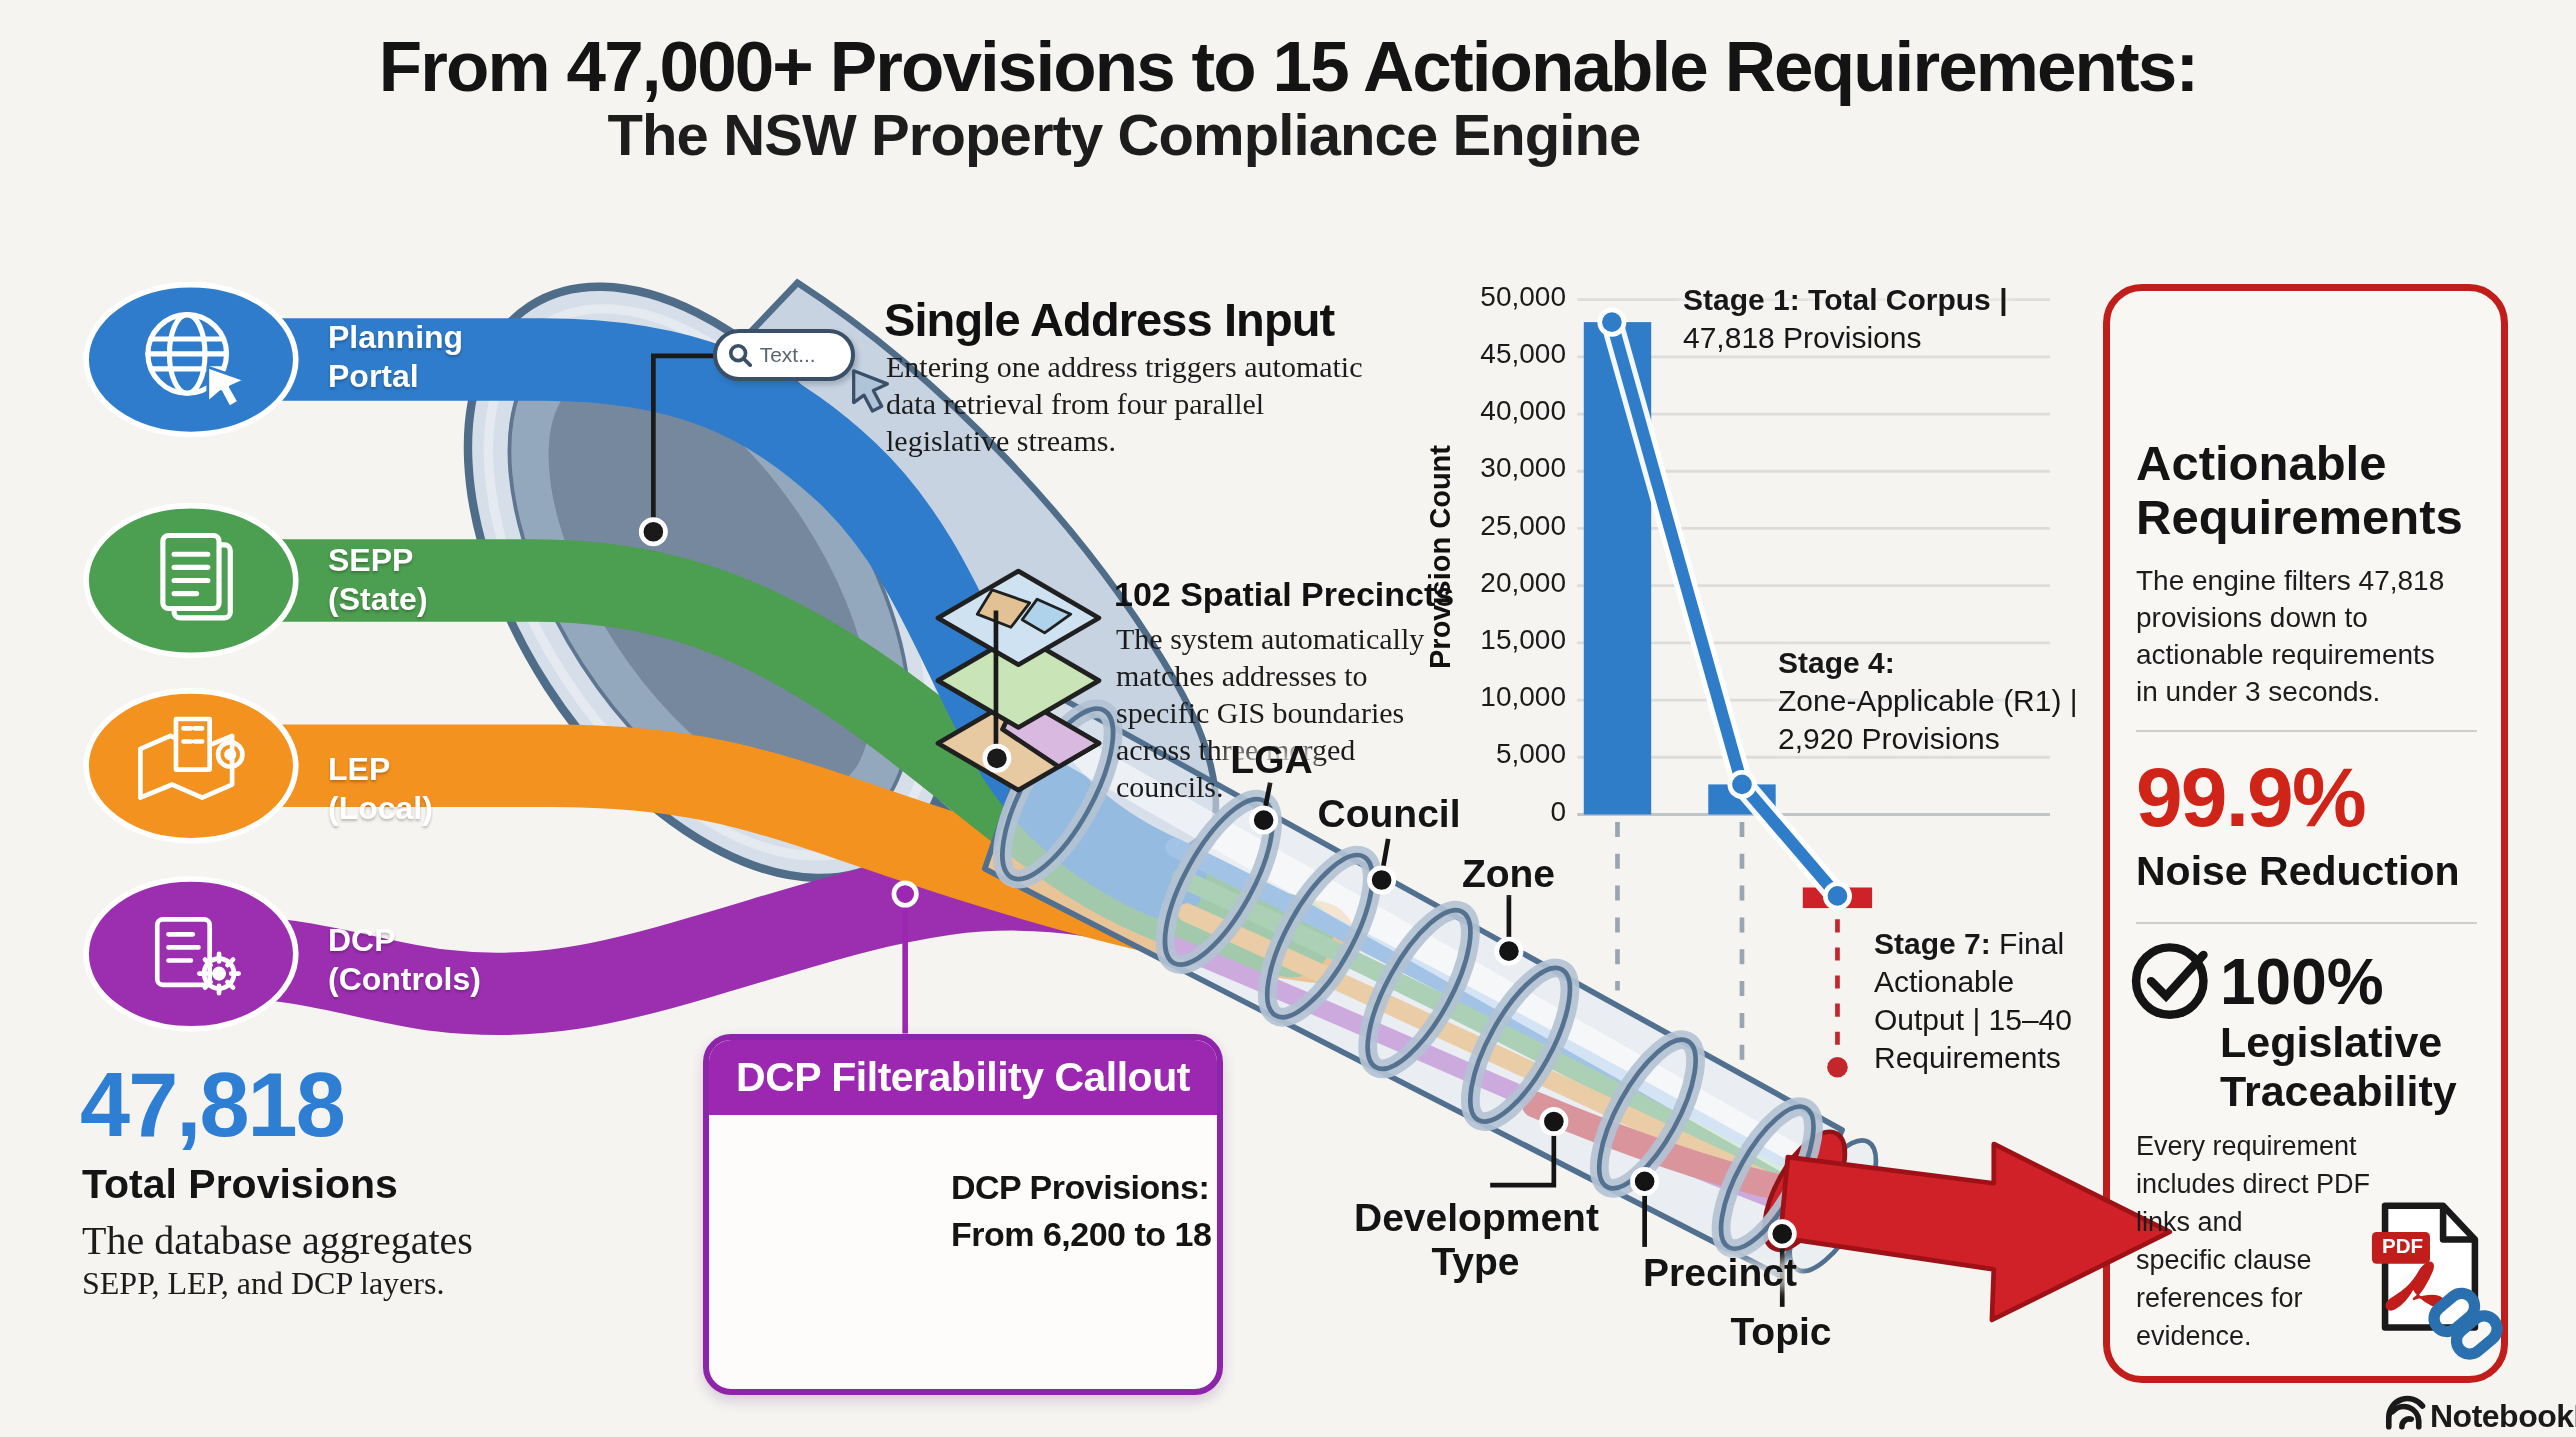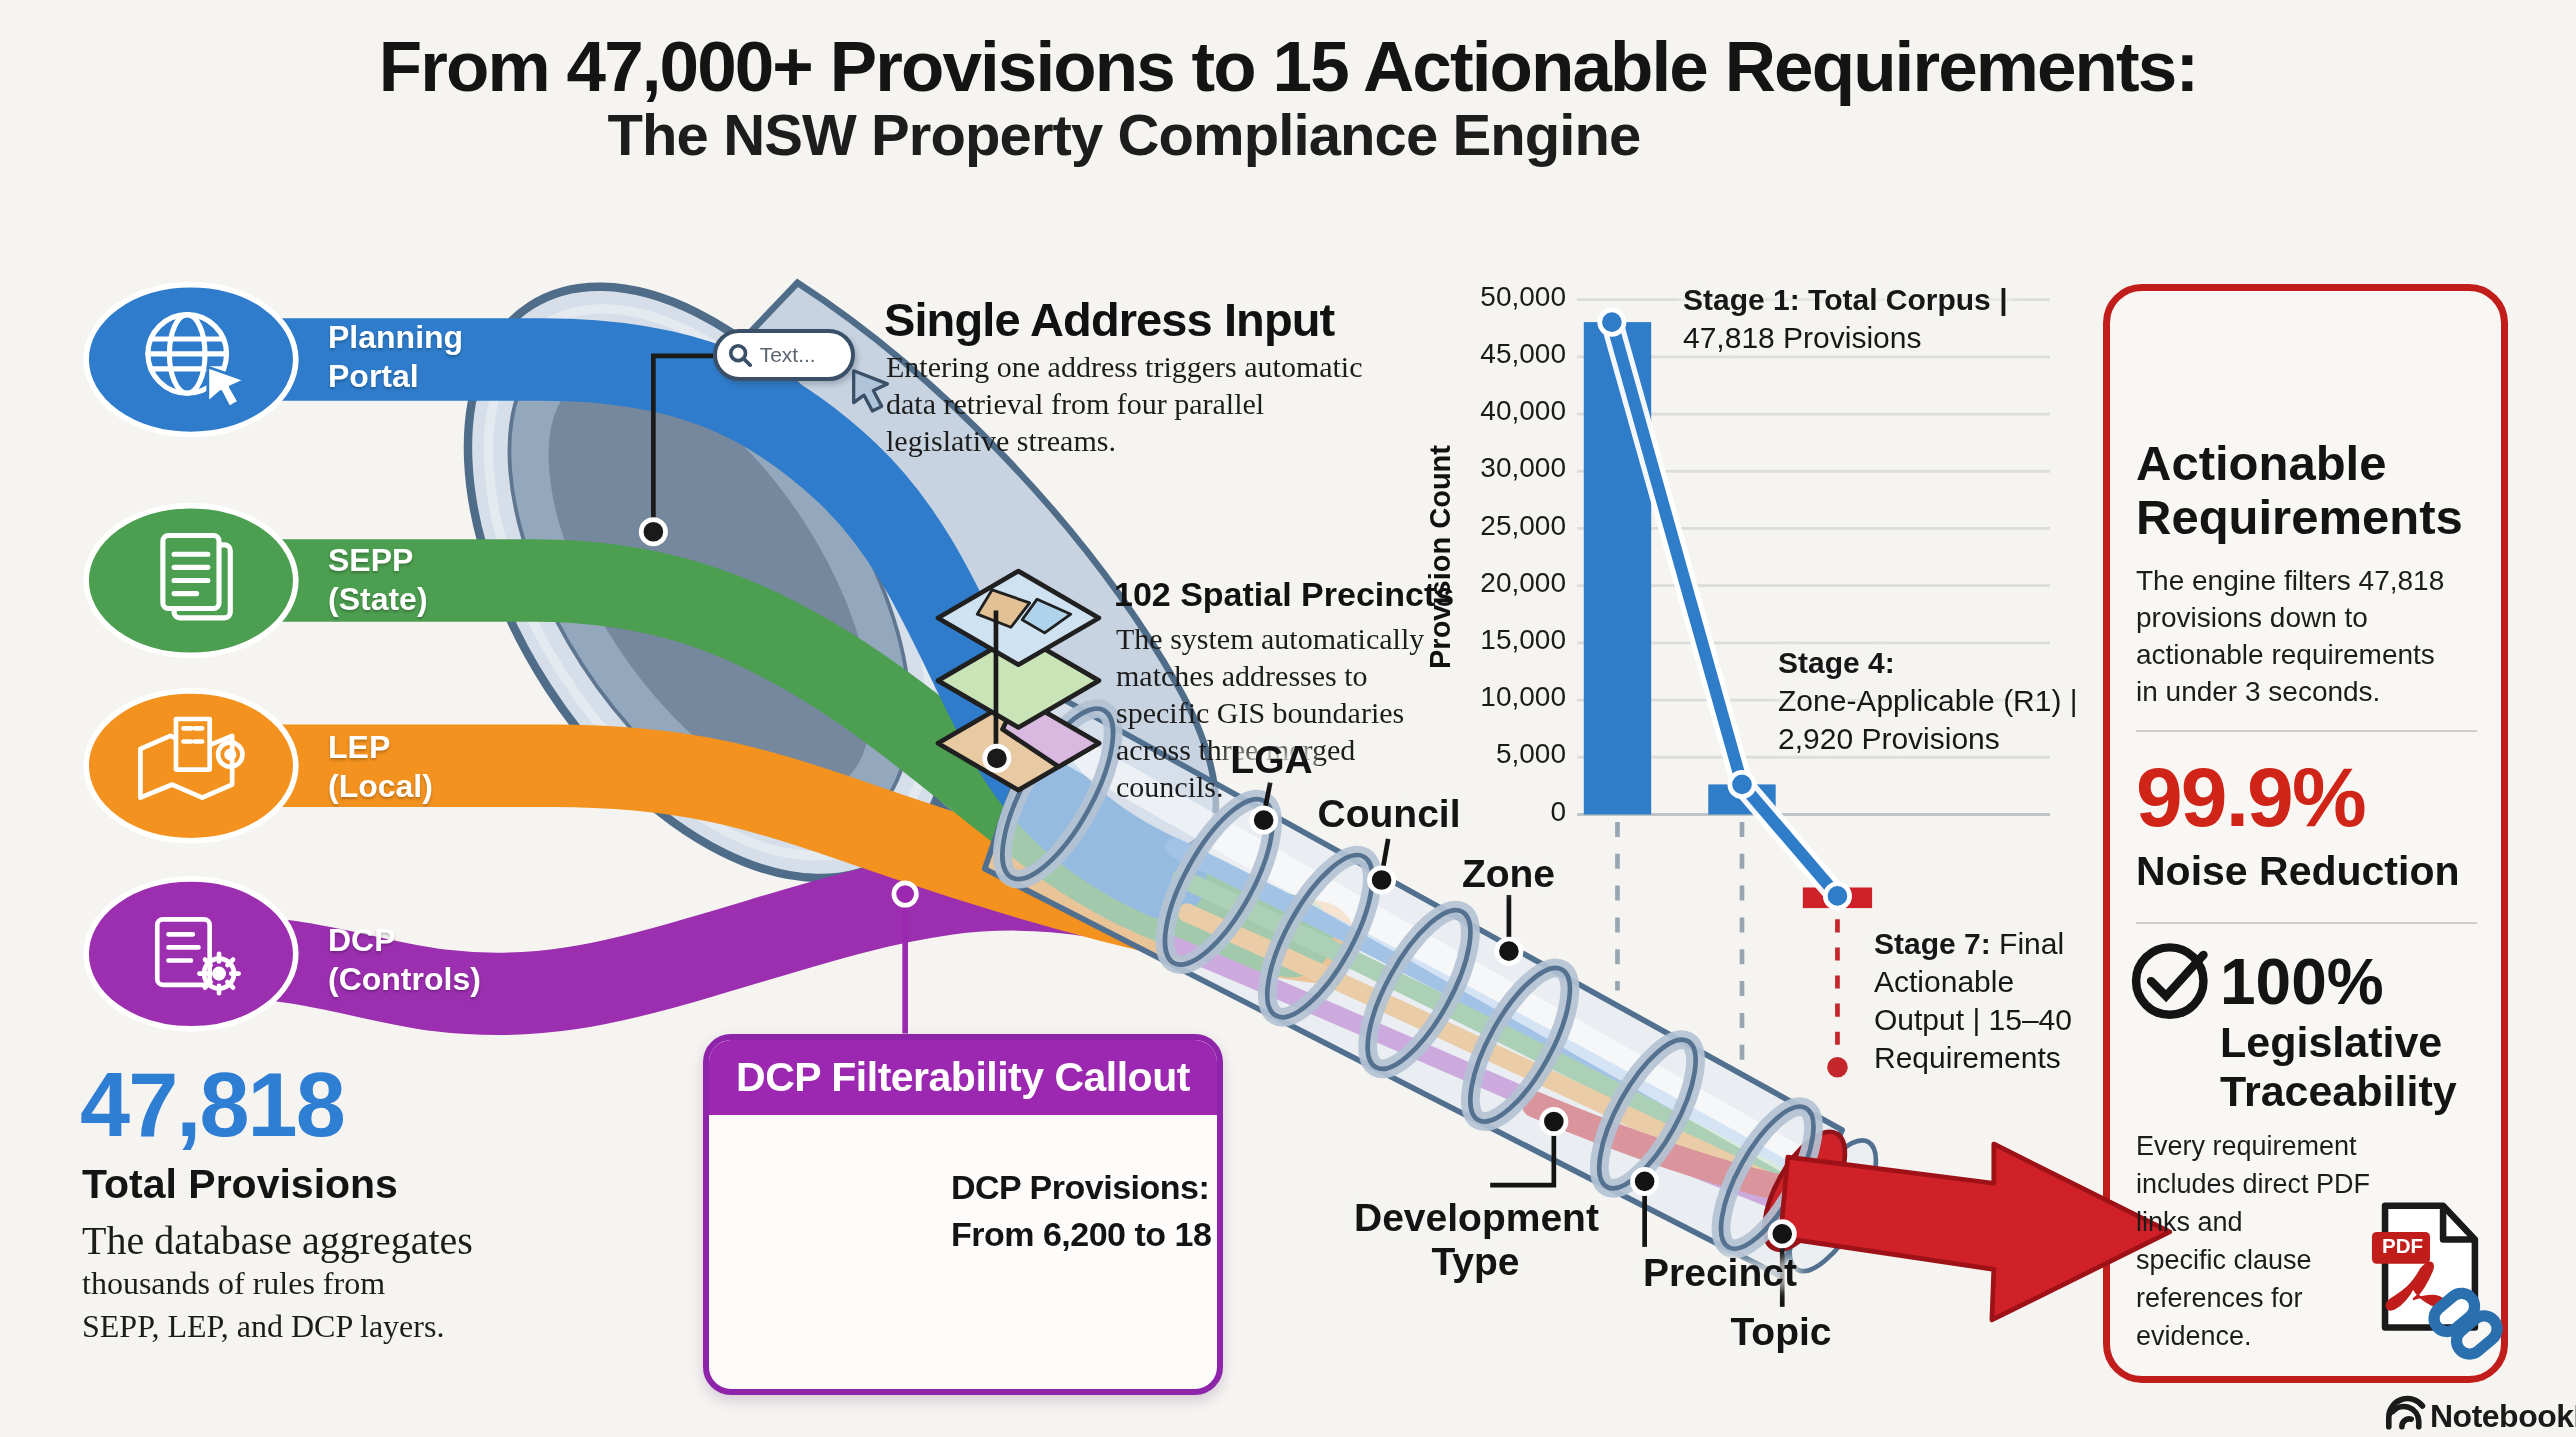--- a/index.html
+++ b/index.html
@@ -268,21 +268,21 @@
   <div class="abs z3 title2">The NSW Property Compliance Engine</div>
 
   <div class="abs z3 srclabel" style="left:328px;top:318px">
     <div>Planning</div>
     <div>Portal</div>
   </div>
   <div class="abs z3 srclabel" style="left:328px;top:541px">
     <div>SEPP</div>
     <div>(State)</div>
   </div>
-  <div class="abs z3 srclabel" style="left:328px;top:728px">
+  <div class="abs z3 srclabel" style="left:328px;top:750px">
     <div>LEP</div>
     <div>(Local)</div>
   </div>
   <div class="abs z3 srclabel" style="left:328px;top:921px">
     <div>DCP</div>
     <div>(Controls)</div>
   </div>
 
   <div class="abs z3 pill">
     <svg width="24" height="24" viewBox="0 0 26 26">
@@ -305,21 +305,20 @@
     <div class="p-line">matches addresses to</div>
     <div class="p-line">specific GIS boundaries</div>
     <div class="p-line">across three merged</div>
     <div class="p-line">councils.</div>
   </div>
 
   <div class="abs z3 bignum-blue" style="left:80px;top:1054px">47,818</div>
   <div class="abs z3 statlabel" style="left:82px;top:1161px">Total Provisions</div>
   <div class="abs z3" style="left:82px;top:1219px">
     <div class="p-line" style="font-size:40px;line-height:43px">The database aggregates</div>
-    <div class="p-line" style="font-size:32px;line-height:43px">thousands of rules from</div>
     <div class="p-line" style="font-size:32px;line-height:43px">SEPP, LEP, and DCP layers.</div>
   </div>
 
   <div class="abs z3 dcpbox">
     <div class="dcphead">DCP Filterability Callout</div>
     <div class="dcph1">
       <div>DCP Provisions:</div>
       <div>From 6,200 to 18</div>
     </div>
   </div>

